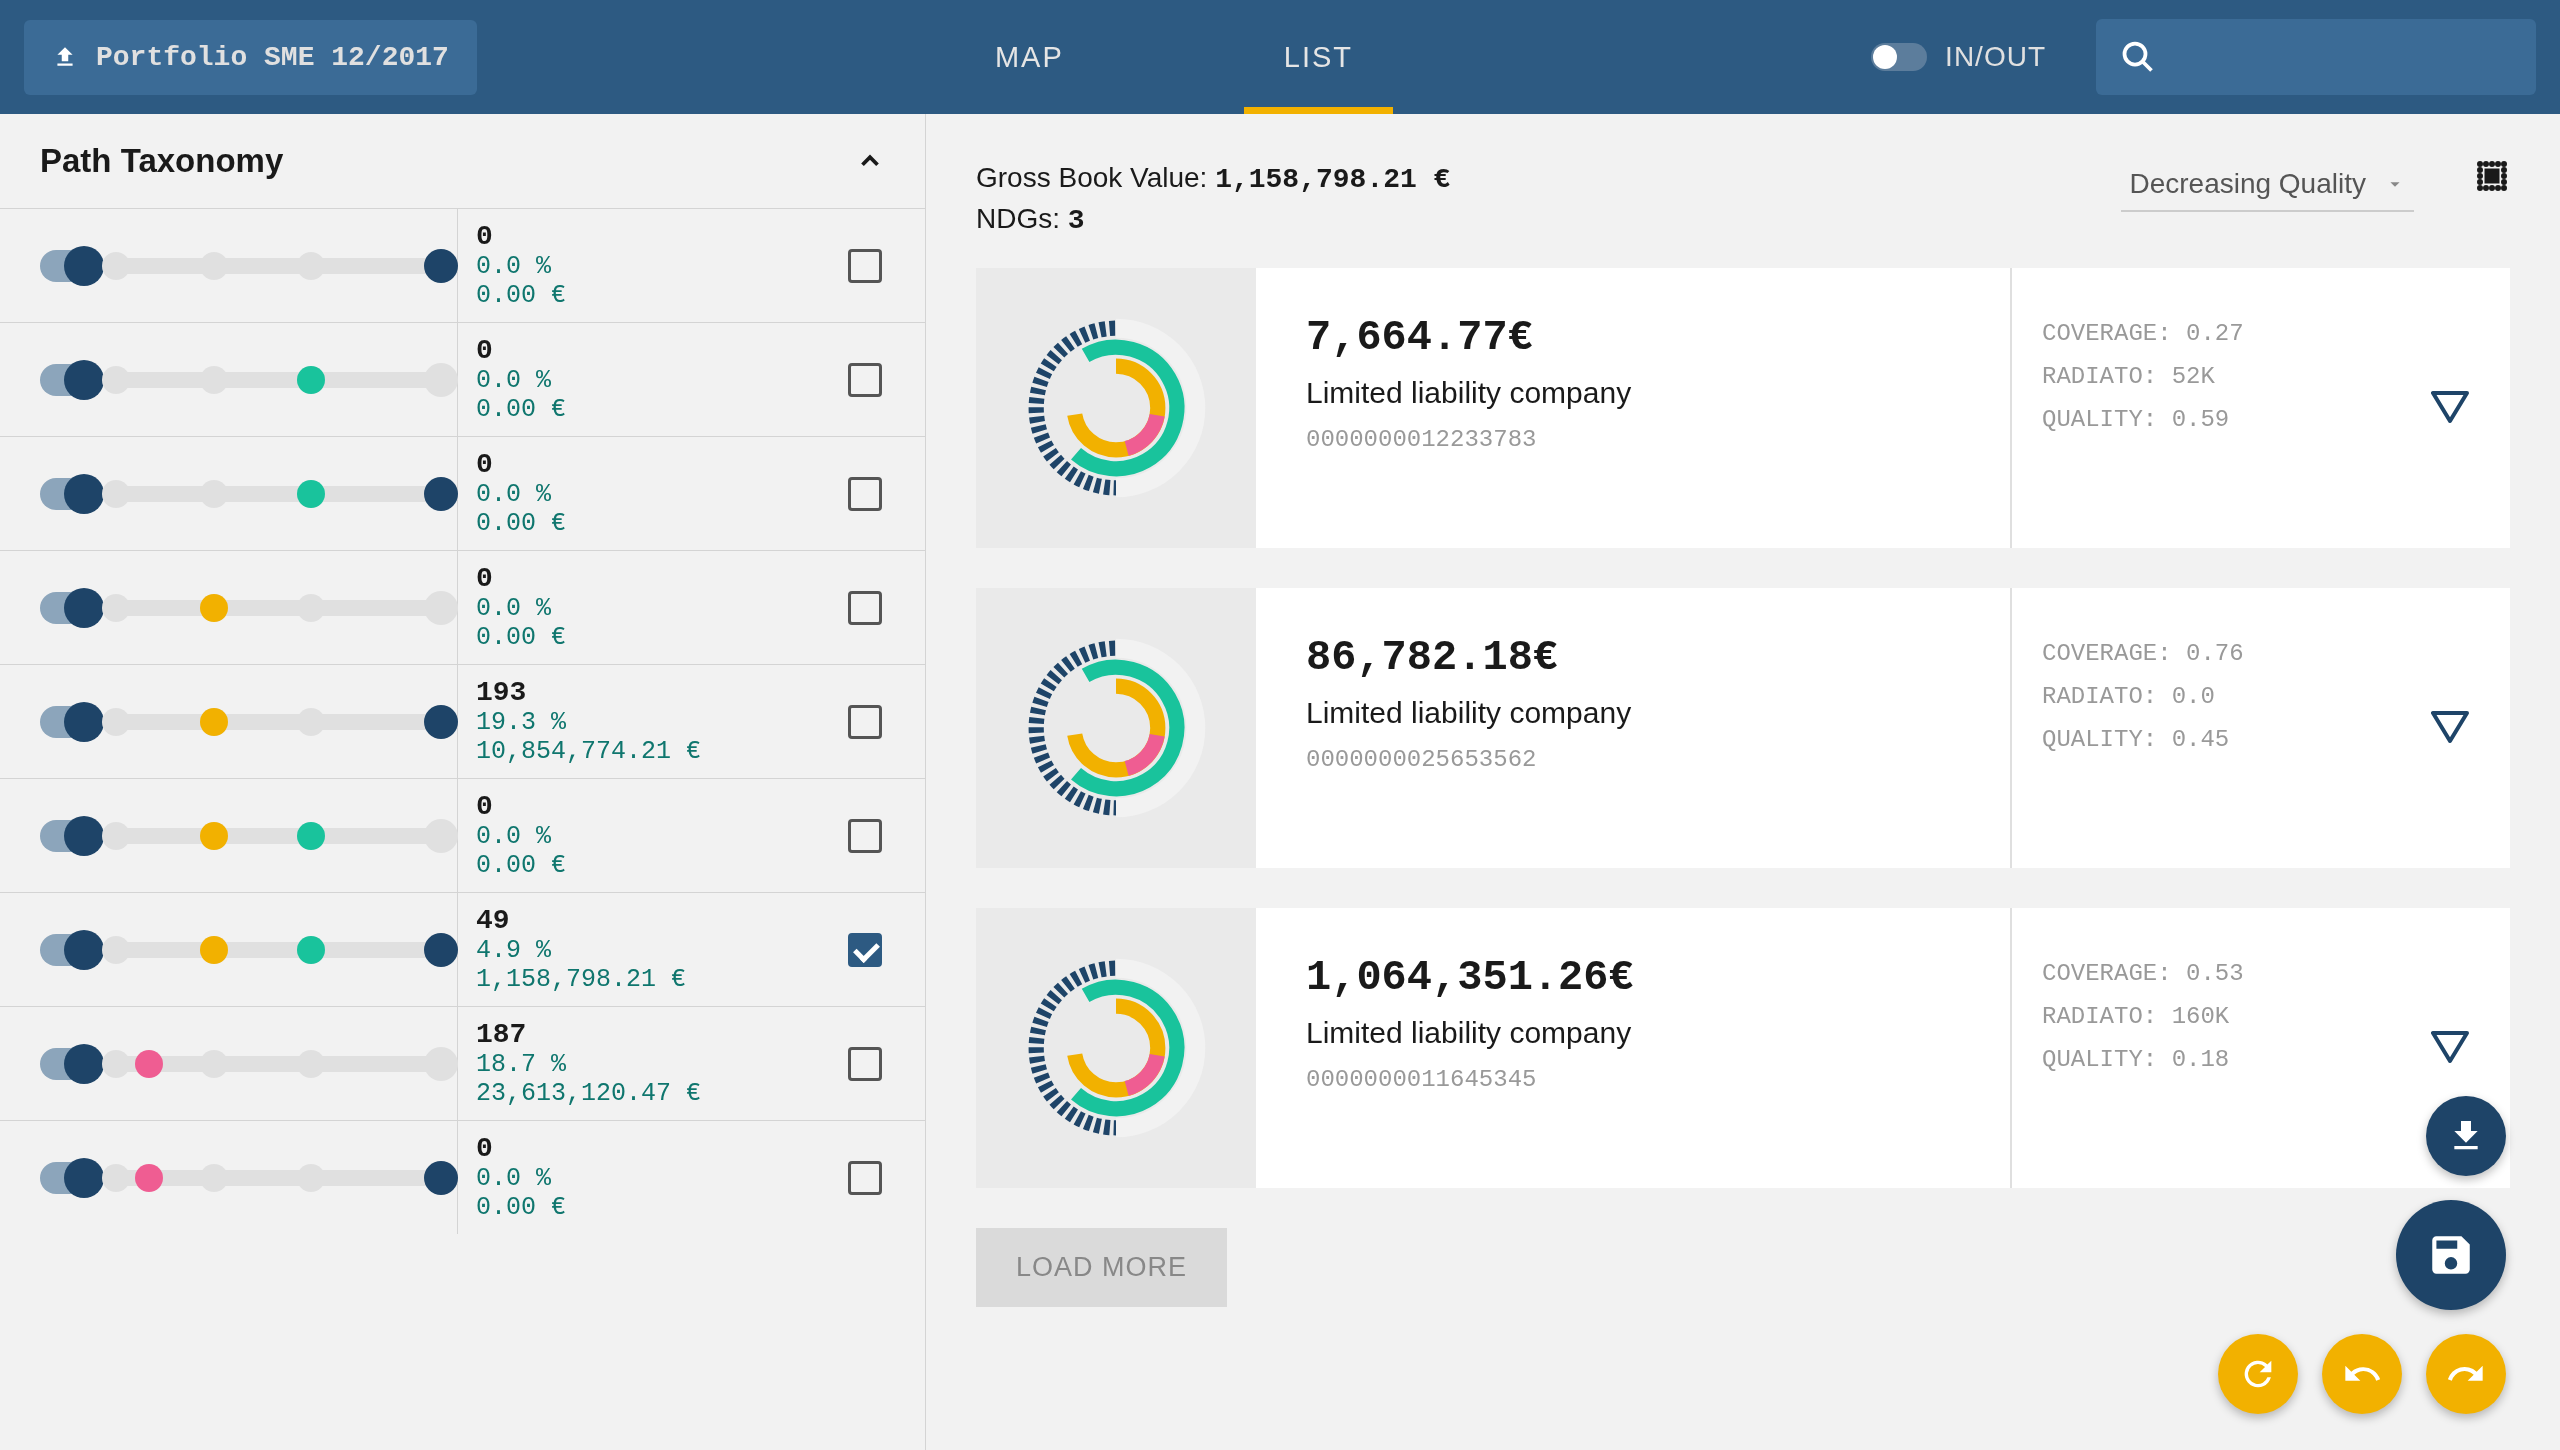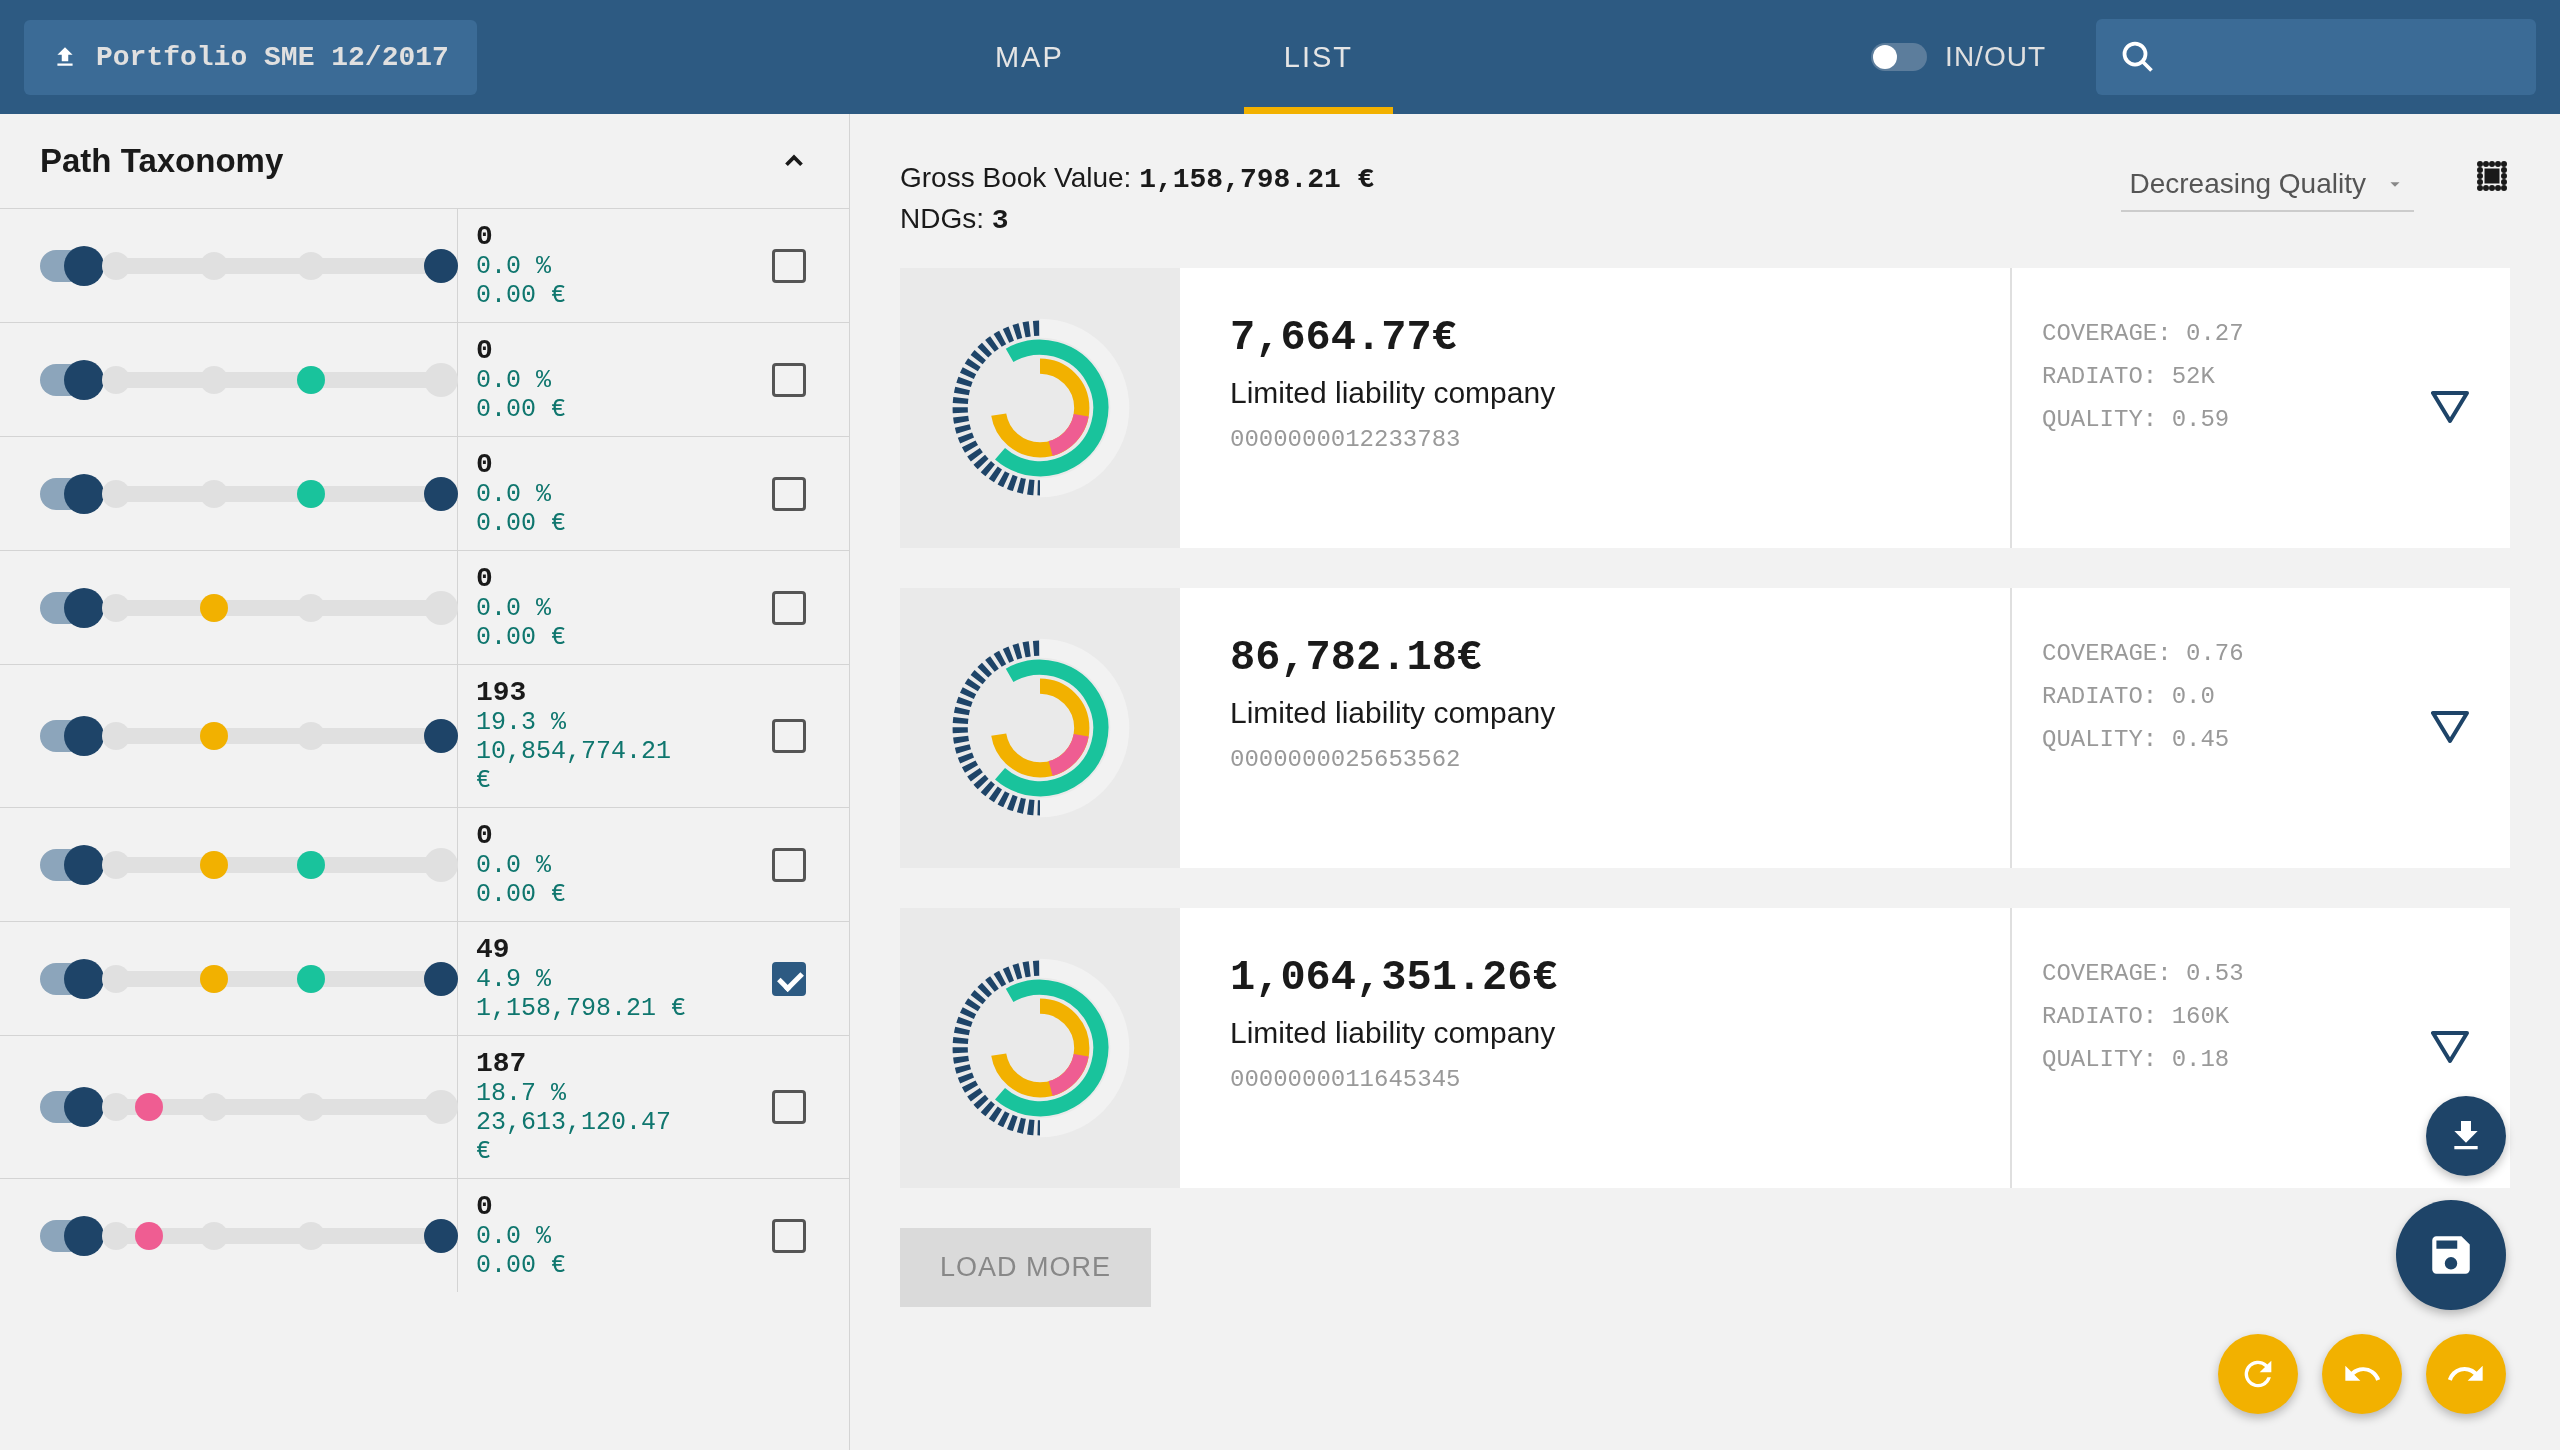--- a/index.html
+++ b/index.html
@@ -15,21 +15,21 @@
 .right-controls { display: flex; align-items: center; gap: 50px; }
 .switch { position: relative; width: 56px; height: 28px; background: #5c7d9c; border-radius: 14px; cursor: pointer; }
 .switch .knob { position: absolute; left: 2px; top: 2px; width: 24px; height: 24px; background: #fff; border-radius: 50%; }
 .switch-label { color: #e0e0e0; font-size: 28px; letter-spacing: 1px; }
 .switch-wrap { display:flex; align-items:center; gap:18px; }
 .search-box { background: #3b6b96; border-radius: 6px; padding: 20px 24px; display: flex; align-items: center; width: 440px; }
 .search-ico { width: 36px; height: 36px; }
 
 
 .main { display: flex; height: calc(1450px - 114px); }
-.sidebar { width: 850px; background: #f2f2f2; border-right: 1px solid #d4d4d4; overflow-y: auto; }
+.sidebar { width: 926px; background: #f2f2f2; border-right: 1px solid #d4d4d4; overflow-y: auto; }
 
 .section-header { display: flex; align-items: center; justify-content: space-between; padding: 28px 40px 28px; }
 .section-title { font-size: 33px; font-weight: 700; }
 .chevron { width: 30px; height: 30px; }
 
 .tax-row { display: flex; align-items: stretch; border-top: 1px solid #d4d4d4; }
 .tax-controls { width: 458px; display:flex; align-items:center; gap:16px; padding: 0 16px 0 40px; border-right: 1px solid #d4d4d4; }
 .toggle { position: relative; width: 60px; height: 32px; background: #8ca5bb; border-radius: 16px; cursor: pointer; flex-shrink: 0; }
 .toggle .knob { position: absolute; right: -4px; top: -4px; width: 40px; height: 40px; background: #1e4468; border-radius: 50%; }
 .track { position: relative; flex: 1; height: 16px; background: #e0e0e0; border-radius: 8px; }

